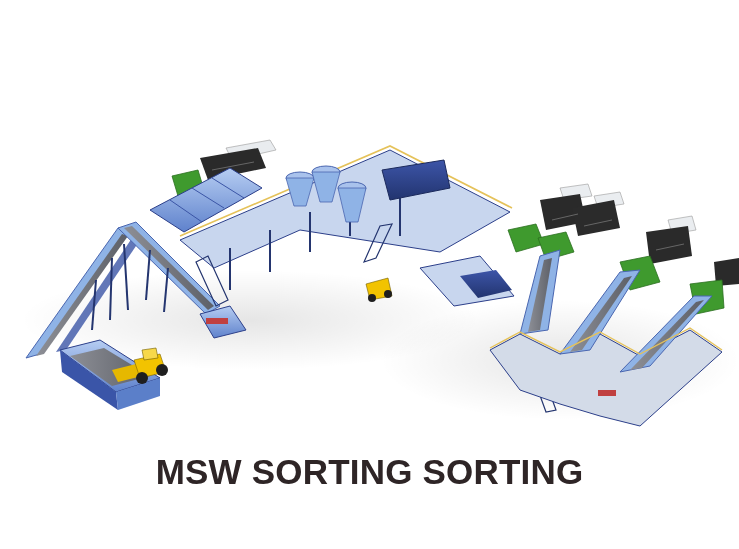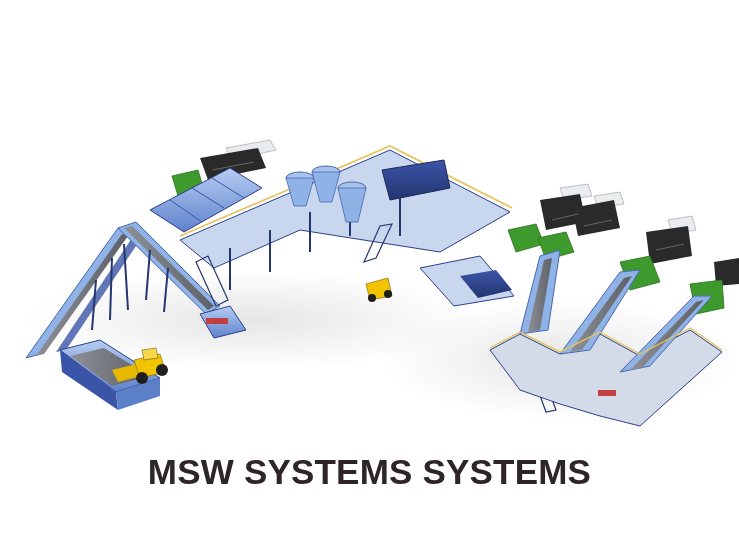--- a/index.html
+++ b/index.html
@@ -156,13 +156,13 @@
     <polygon points="528,332 540,330 552,258 544,260" fill="url(#belt)"></polygon>
     <polygon points="560,354 590,350 640,270 620,272" fill="#8fb3e6" stroke="#4a66b0" stroke-width="1"></polygon>
     <polygon points="570,352 582,350 632,276 624,278" fill="url(#belt)"></polygon>
     <polygon points="620,372 650,366 712,296 694,296" fill="#8fb3e6" stroke="#4a66b0" stroke-width="1"></polygon>
     <polygon points="630,370 642,368 704,300 696,302" fill="url(#belt)"></polygon>
     <polyline points="490,348 520,332 560,352 600,332 640,354 690,328 722,350" fill="none" stroke="#e5c25a" stroke-width="1.4"></polyline>
     <rect x="598" y="390" width="18" height="6" fill="#c04040"></rect>
   </g>
 </svg>
 
-<div class="caption">MSW SYSTEMS SYSTEMS</div>
+<div class="caption">MSW SORTING SORTING</div>
 
 </body></html>

